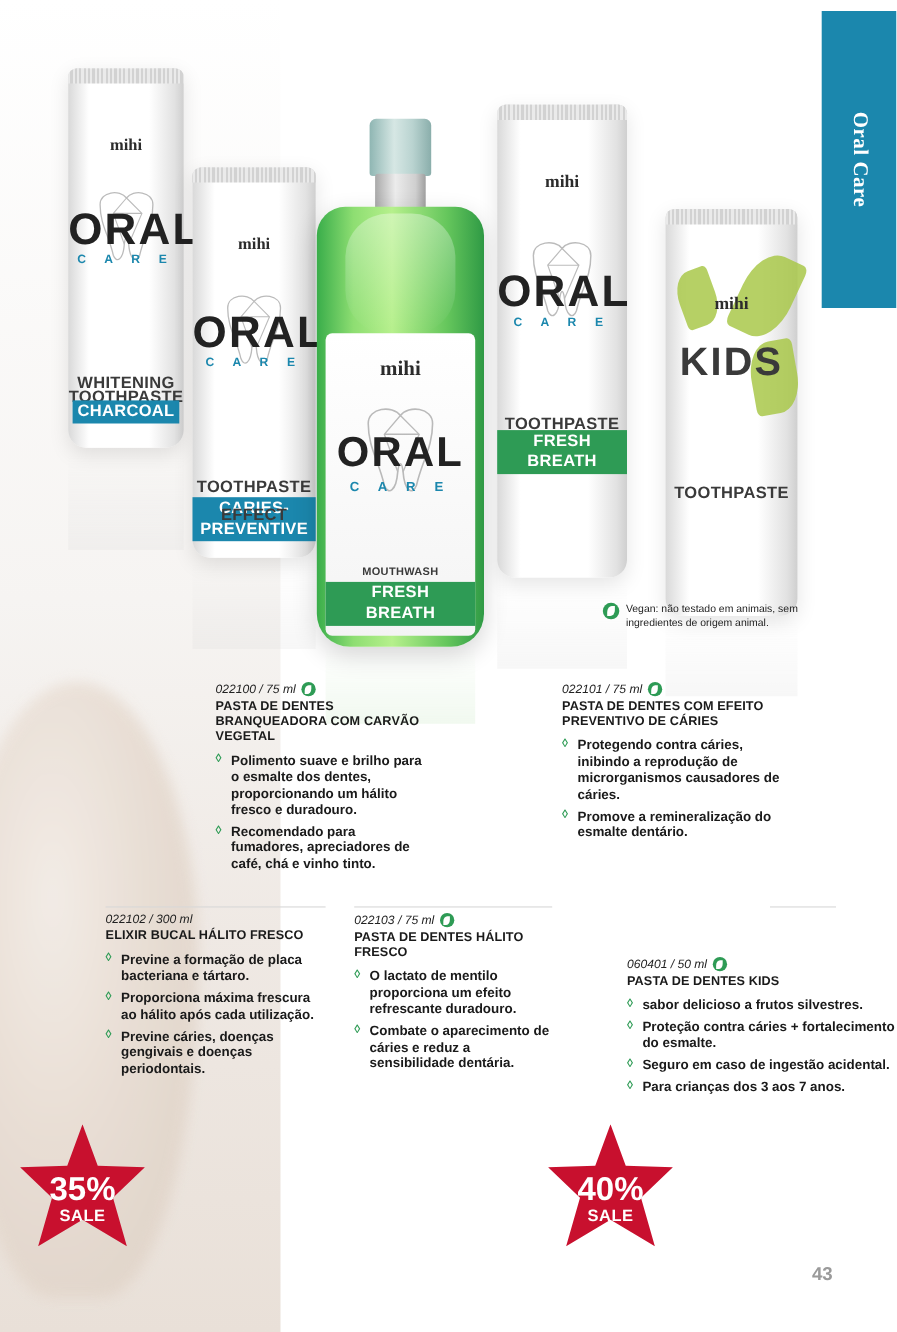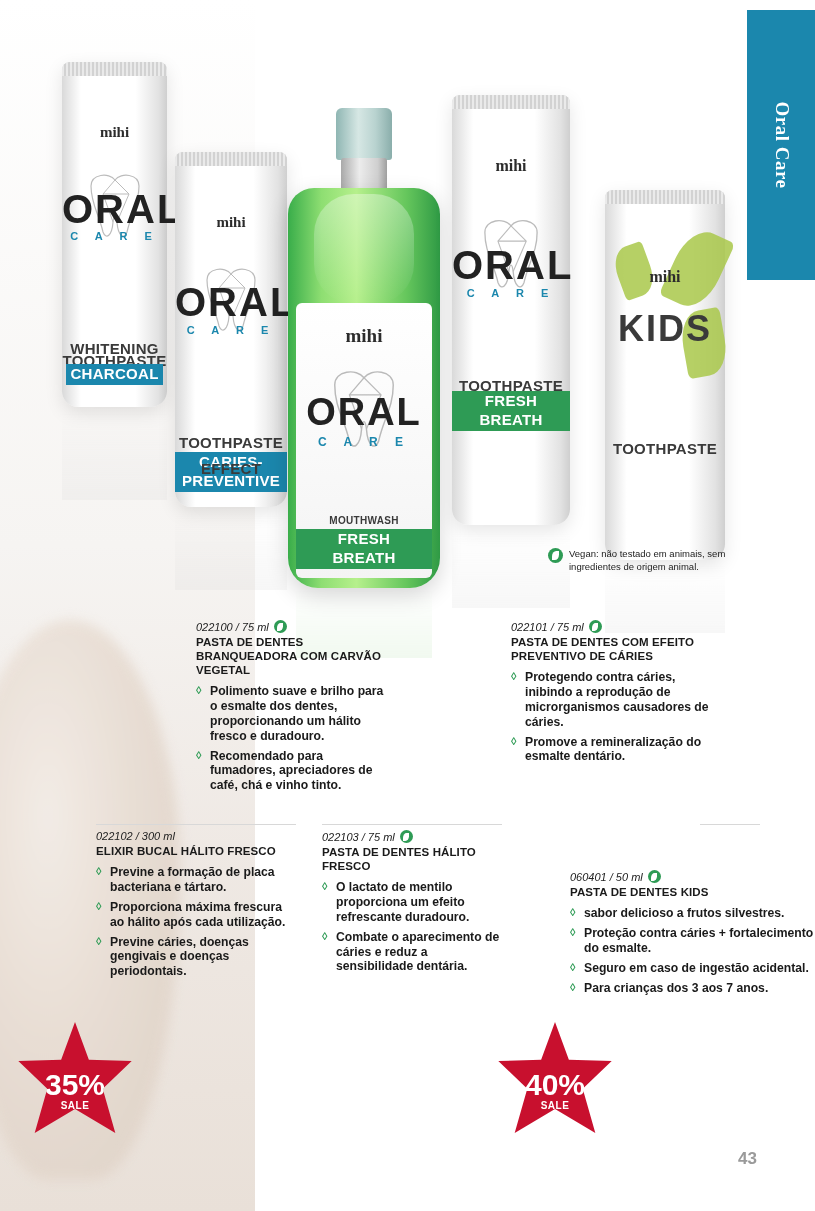--- a/index.html
+++ b/index.html
@@ -171,21 +171,21 @@
   
   .star {
     position:absolute; width:126px; height:126px;
     display:flex; flex-direction:column; align-items:center; justify-content:center;
     color:#fff; text-align:center;
     background:#c8102e;
     clip-path: polygon(50% 0%, 61% 30%, 95% 31%, 72% 53%, 82% 88%, 50% 69%, 18% 88%, 28% 53%, 5% 31%, 39% 30%);
     filter: drop-shadow(0 2px 4px rgba(0,0,0,.25));
   }
   .star .pct { font-size:30px; font-weight:bold; line-height:1; margin-top:10px; }
-  .star .sale { font-size:10px; font-weight:bold; letter-spacing:.5px; }
+  .star .sale { font-size:15px; font-weight:bold; letter-spacing:.5px; }
 
   .page-num {
     position:absolute; right:58px; bottom:42px;
     font-size:17px; color:#9a9a9a; font-weight:bold;
   }
 </style>
 </head>
 <body>
 
 <div class="bg-left"></div>

